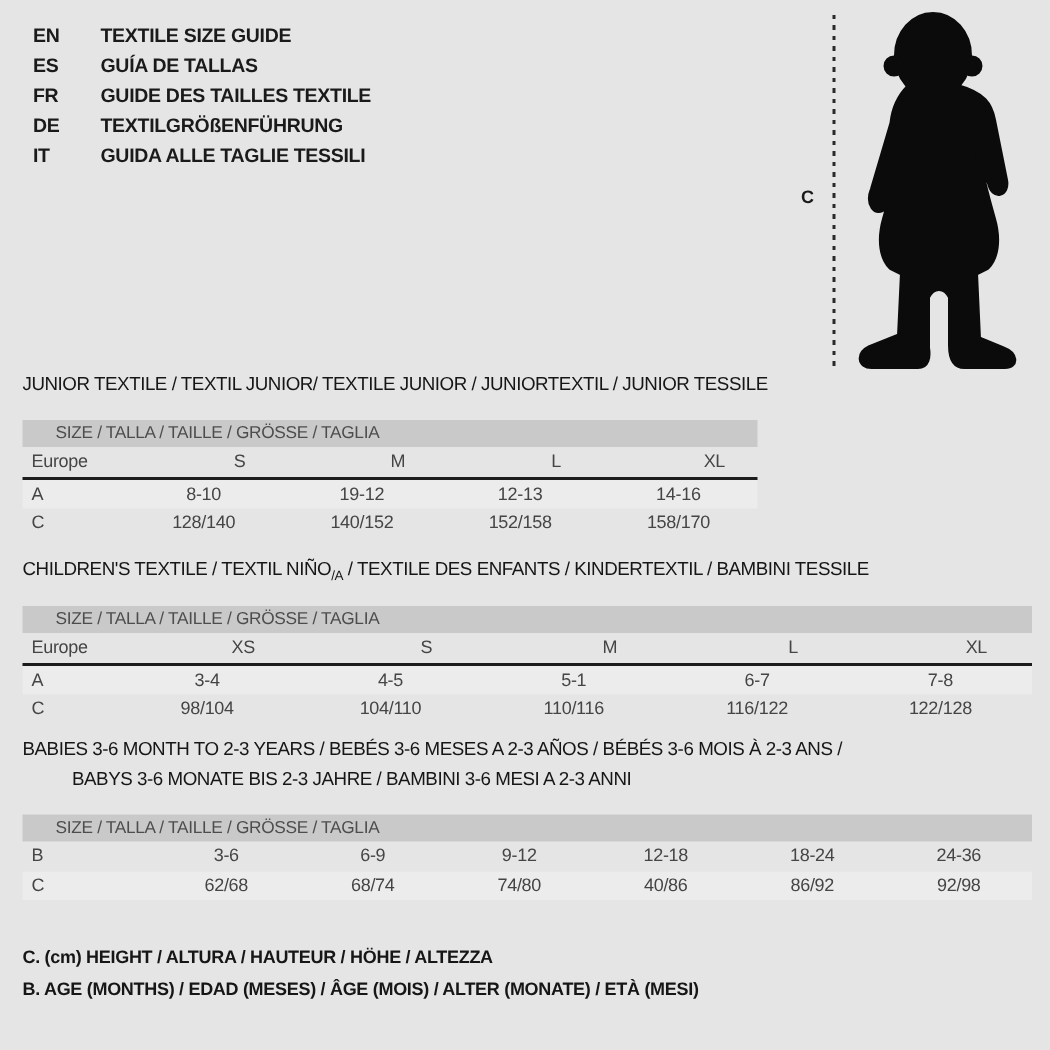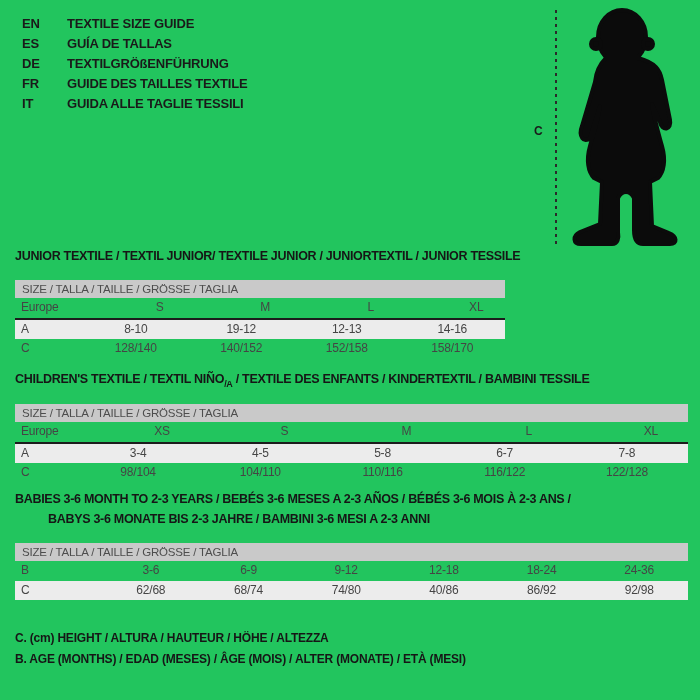--- a/index.html
+++ b/index.html
@@ -1,43 +1,43 @@
 <!DOCTYPE html>
 <html><head>
 <meta charset="utf-8">
 <title>Textile Size Guide</title>
 <style>
   html,body{margin:0;padding:0;background:#ffffff;}
   #canvas{
-    position:relative;width:700px;height:700px;background:#22c55e;overflow:hidden;
+    position:relative;width:700px;height:700px;background:#e5e5e5;overflow:hidden;
     font-family:"Liberation Sans", sans-serif;color:#1a1a1a;
   }
   
   .lang-block{position:absolute;left:22px;top:14px;}
   .lang-row{display:flex;line-height:20px;font-size:13px;font-weight:bold;letter-spacing:-0.2px;}
   .lang-code{width:45px;}
   
   .figure{position:absolute;left:530px;top:4px;width:168px;height:246px;}
   .dash-line{
     position:absolute;left:25px;top:6px;width:2px;height:236px;
     background:repeating-linear-gradient(to bottom,#2a2a2a 0 3px,transparent 3px 7px);
   }
   .measure-label{position:absolute;left:4px;top:120px;font-size:12px;font-weight:bold;color:#1a1a1a;}
   .baby-svg{position:absolute;left:32px;top:2px;}
   
   .sec-title{
-    position:absolute;left:15px;font-size:12.5px;font-weight:bold;letter-spacing:-0.3px;
+    position:absolute;left:15px;font-size:12.5px;font-weight:normal;letter-spacing:-0.3px;
     color:#161616;white-space:nowrap;line-height:14px;
   }
   .sec-title sub{font-size:9px;}
   
   .sg-table{position:absolute;left:15px;}
   .sizebar{
     height:18px;line-height:18px;background:#c9c9c9;color:#4d4d4d;
-    font-size:11.5px;padding-left:7px;letter-spacing:-0.2px;
+    font-size:11.5px;padding-left:22px;letter-spacing:-0.2px;
   }
   .srow{display:flex;height:19.5px;line-height:19.5px;font-size:12px;color:#454545;letter-spacing:-0.2px;}
   .srow.alt{background:#ececec;}
   .srow.rule{border-bottom:2px solid #1c1c1c;gap:48px;}
   .cell{flex:1;text-align:center;}
   .cell.label{flex:none;text-align:left;padding-left:6px;}
   .t1 .cell.label{width:62px;}
   .t2 .cell.label{width:56px;}
   .t3 .cell.label{width:81px;}
   
@@ -52,26 +52,26 @@
   <div class="lang-block">
     <div class="lang-row">
       <span class="lang-code">EN</span>
       <span class="lang-title">TEXTILE SIZE GUIDE</span>
     </div>
     <div class="lang-row">
       <span class="lang-code">ES</span>
       <span class="lang-title">GUÍA DE TALLAS</span>
     </div>
     <div class="lang-row">
+      <span class="lang-code">FR</span>
+      <span class="lang-title">GUIDE DES TAILLES TEXTILE</span>
+    </div>
+    <div class="lang-row">
       <span class="lang-code">DE</span>
       <span class="lang-title">TEXTILGRÖßENFÜHRUNG</span>
-    </div>
-    <div class="lang-row">
-      <span class="lang-code">FR</span>
-      <span class="lang-title">GUIDE DES TAILLES TEXTILE</span>
     </div>
     <div class="lang-row">
       <span class="lang-code">IT</span>
       <span class="lang-title">GUIDA ALLE TAGLIE TESSILI</span>
     </div>
   </div>
 
   <div class="figure">
     <div class="measure-label">C</div>
     <div class="dash-line"></div>
@@ -149,21 +149,21 @@
       <div class="cell">XS</div>
       <div class="cell">S</div>
       <div class="cell">M</div>
       <div class="cell">L</div>
       <div class="cell">XL</div>
     </div>
     <div class="srow alt">
       <div class="cell label">A</div>
       <div class="cell">3-4</div>
       <div class="cell">4-5</div>
-      <div class="cell">5-8</div>
+      <div class="cell">5-1</div>
       <div class="cell">6-7</div>
       <div class="cell">7-8</div>
     </div>
     <div class="srow">
       <div class="cell label">C</div>
       <div class="cell">98/104</div>
       <div class="cell">104/110</div>
       <div class="cell">110/116</div>
       <div class="cell">116/122</div>
       <div class="cell">122/128</div>

